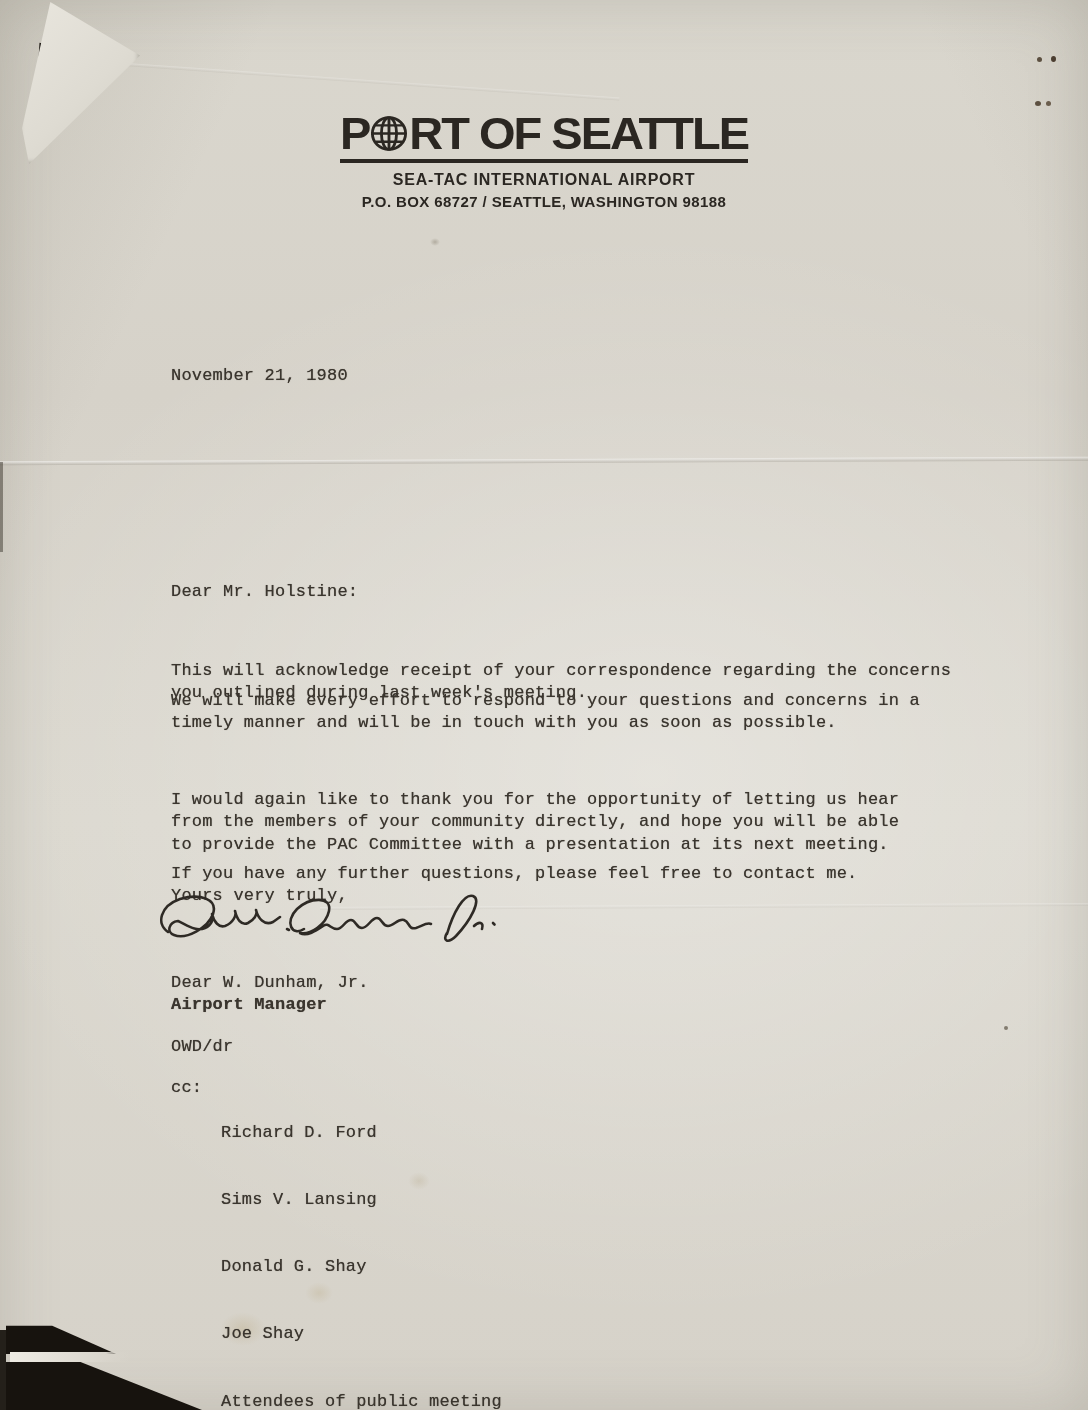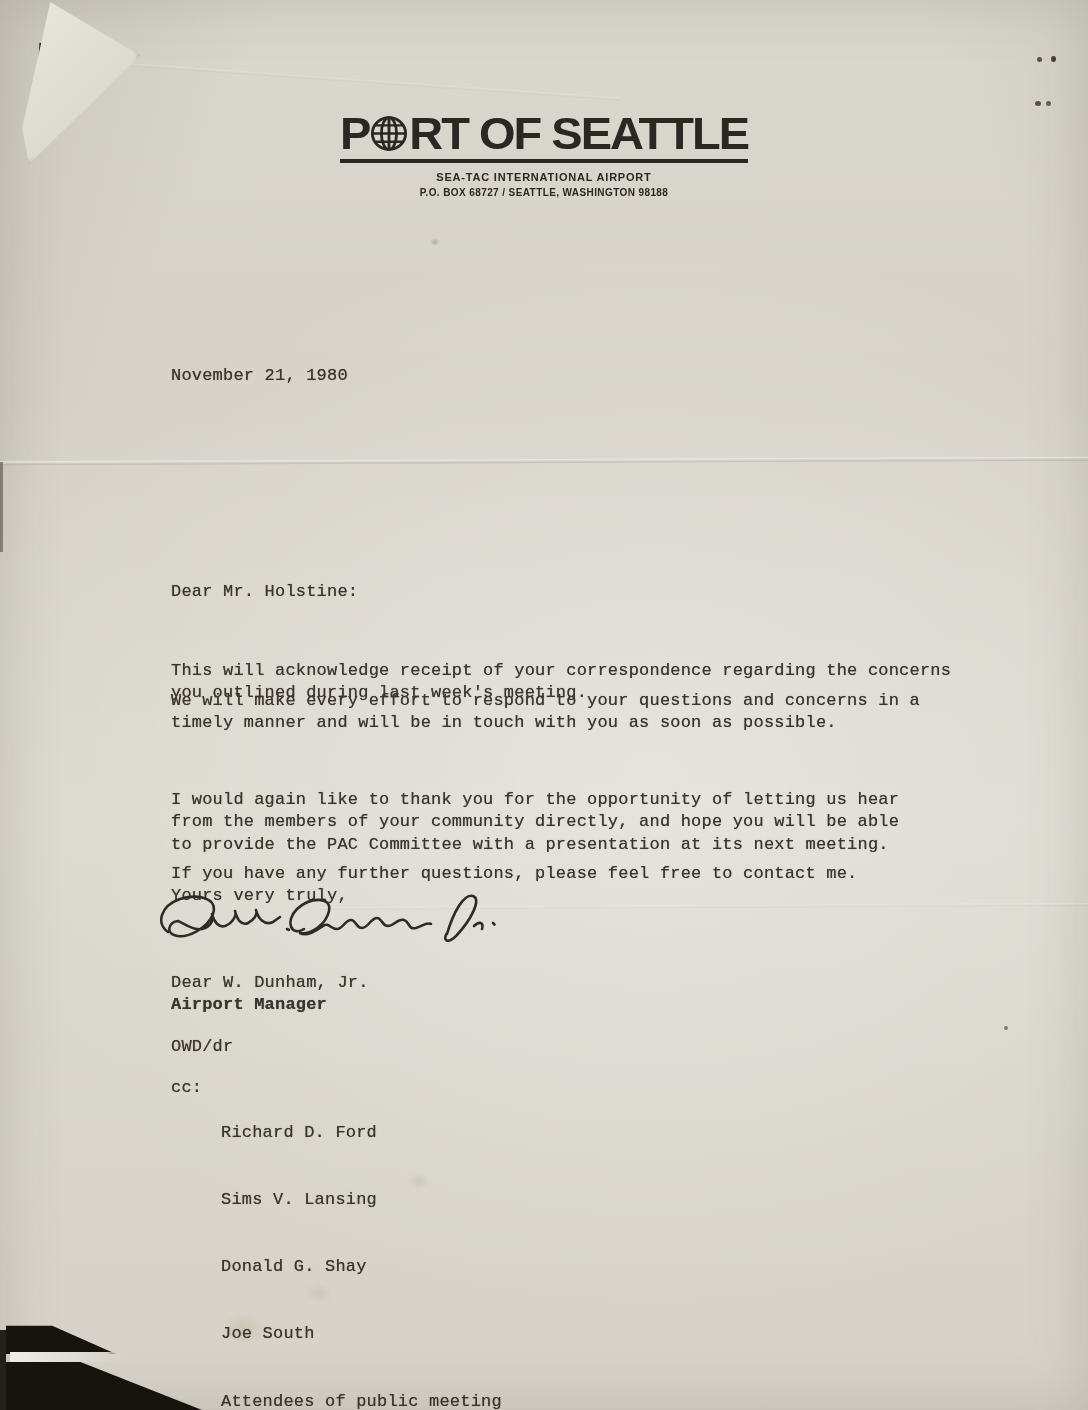--- a/index.html
+++ b/index.html
@@ -23,22 +23,22 @@
   
   .letterhead { position: absolute; left: 340px; top: 110px; width: 408px; text-align: center; color: #2b2722; }
   .lh-title {
     display: flex; align-items: center; justify-content: center;
     font-weight: 700; font-size: 47px; letter-spacing: -2px;
     line-height: 48px; white-space: pre;
     transform: scaleY(0.96);
   }
   .lh-globe { margin: 0 1px 2px 1px; }
   .lh-underline { margin-top: 1px; height: 4px; background: #2b2722; }
-  .lh-sub1 { margin-top: 8px; font-size: 11px; font-weight: 700; letter-spacing: 0.8px; white-space: pre; }
-  .lh-sub2 { margin-top: 4px; font-size: 10px; font-weight: 700; letter-spacing: 0.4px; white-space: pre; }
+  .lh-sub1 { margin-top: 8px; font-size: 16px; font-weight: 700; letter-spacing: 0.8px; white-space: pre; }
+  .lh-sub2 { margin-top: 4px; font-size: 15px; font-weight: 700; letter-spacing: 0.4px; white-space: pre; }
 
   
   .tw {
     position: absolute; left: 155px;
     font-family: "Liberation Mono", "DejaVu Sans Mono", monospace;
     font-size: 17px; line-height: 22.4px;
     color: #3a352e;
     white-space: pre;
     letter-spacing: 0.2px;
     text-shadow: 0 0 0.7px rgba(58,53,46,0.75);
@@ -189,21 +189,21 @@
   <div class="tw sig-name">Dear W. Dunham, Jr.</div>
   <div class="tw sig-title">Airport Manager</div>
   <div class="tw ref">OWD/dr</div>
 
   <div class="tw cc">
     <span class="cc-label">cc:</span>
     <div class="cc-names">
       <div>Richard D. Ford</div>
       <div>Sims V. Lansing</div>
       <div>Donald G. Shay</div>
-      <div>Joe South</div>
+      <div>Joe Shay</div>
       <div>Attendees of public meeting</div>
     </div>
   </div>
 
   <div class="artifact black-bl-edge"></div>
   <div class="artifact black-bl-1"></div>
   <div class="artifact stripe-bl"></div>
   <div class="artifact black-bl-2"></div>
 
 </div>

